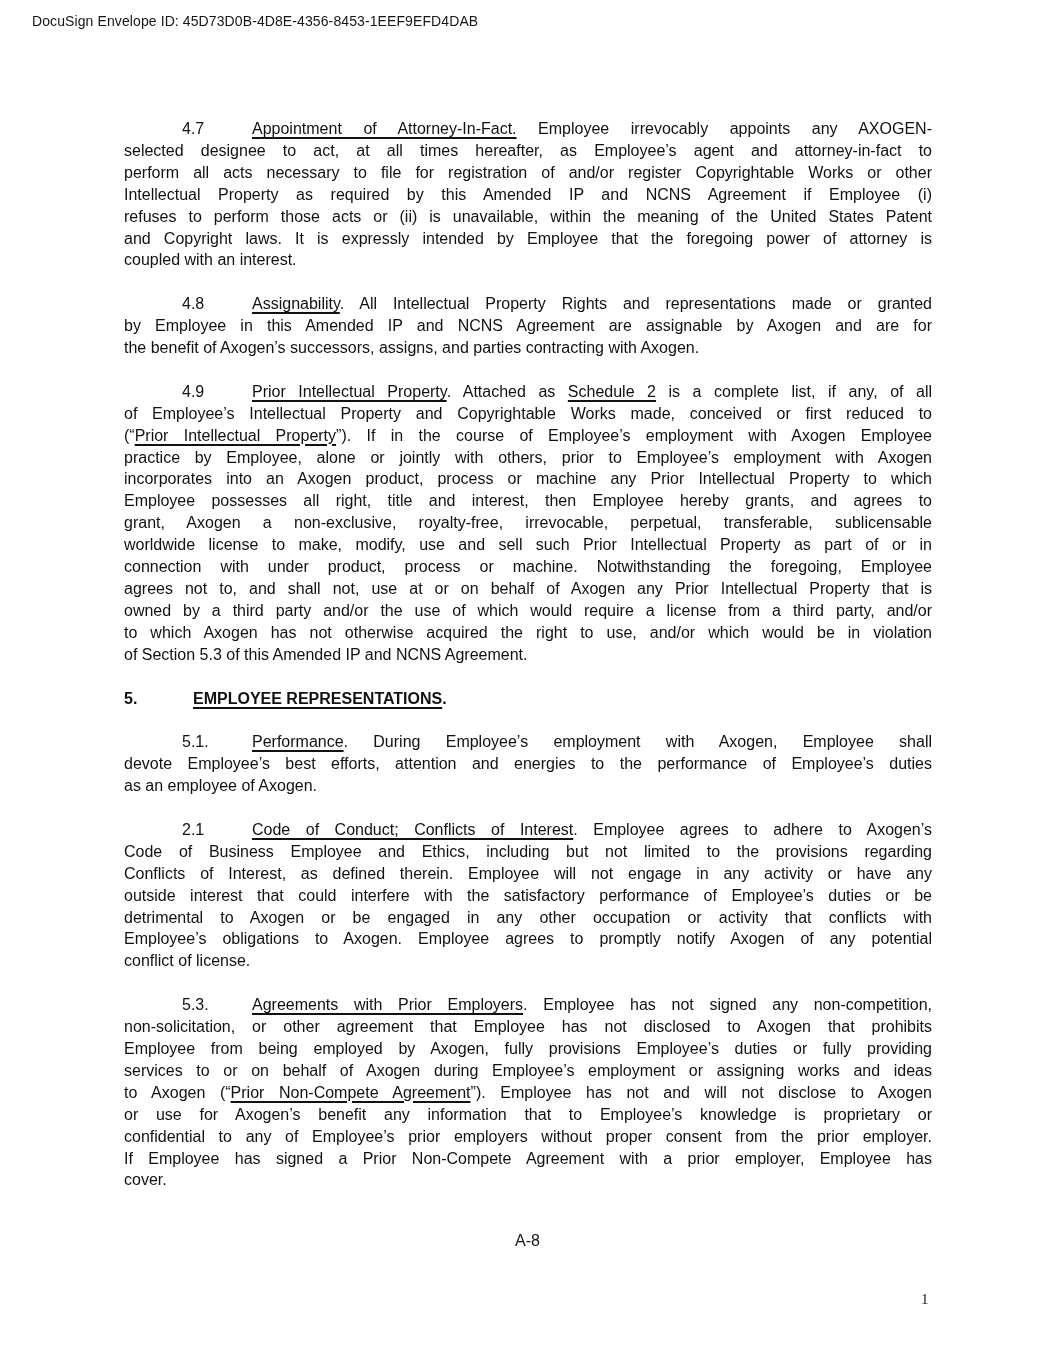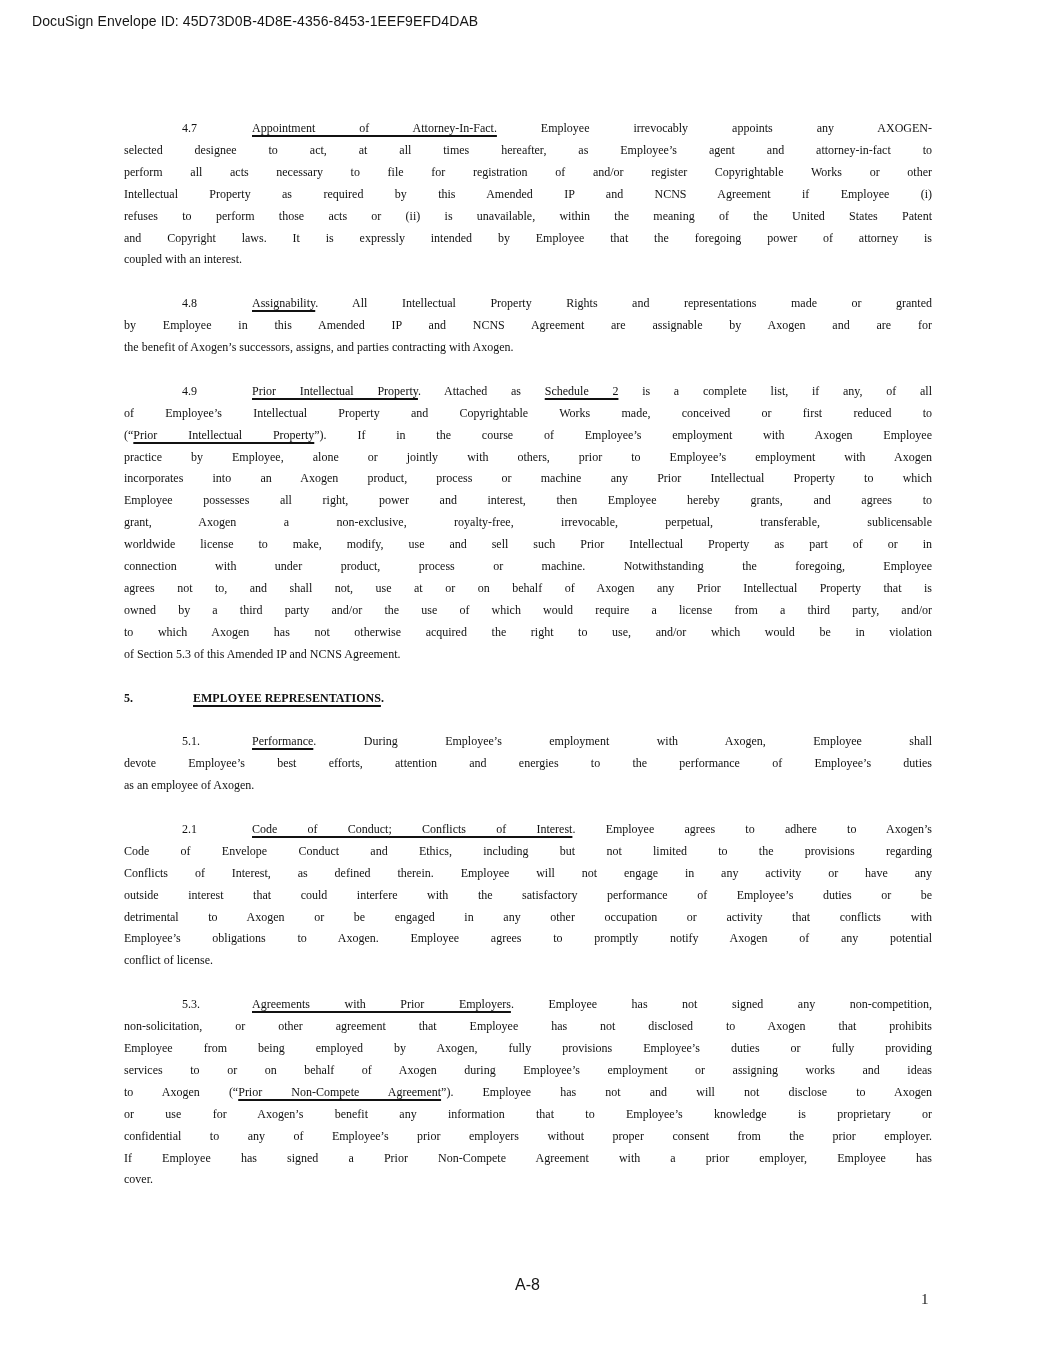--- a/index.html
+++ b/index.html
@@ -19,43 +19,42 @@
     font-size: 14px;
     letter-spacing: 0.1px;
     color: #161616;
     white-space: nowrap;
   }
   .content {
     position: absolute;
     left: 124px;
     top: 118px;
     width: 808px;
-    font-size: 12px;
+    font-size: 16px;
     line-height: 21.9px;
-    font-family: Liberation Serif, serif;
   }
   .para { margin: 0 0 21.9px 0; }
   .para.heading { font-weight: bold; }
   .line { text-align: justify; text-align-last: justify; }
   .line.first { text-indent: 58px; }
   .line.last { text-align-last: left; }
   .para.heading .line { text-indent: 0; text-align-last: left; }
   .num { display: inline-block; width: 70px; text-indent: 0; }
   .para.heading .num { width: 69px; }
   .u {
     text-decoration: underline;
     text-decoration-thickness: 1.5px;
     text-underline-offset: 2.5px;
   }
   .b { font-weight: bold; }
   .footer-label {
     position: absolute;
     left: 0;
     right: 0;
-    top: 1276px;
+    top: 1232px;
     text-align: center;
     font-size: 16px;
     color: #161616;
   }
   .footer-number {
     position: absolute;
     left: 921px;
     top: 1291px;
     font-size: 15px;
     font-family: "Liberation Serif", serif;
@@ -82,40 +81,40 @@
         <div class="line first"><span class="num">4.8</span><span class="seg u">Assignability</span><span class="seg">.  All Intellectual Property Rights and representations made or granted</span></div>
         <div class="line"><span class="seg">by Employee in this Amended IP and NCNS Agreement are assignable by Axogen and are for</span></div>
         <div class="line last"><span class="seg">the benefit of Axogen’s successors, assigns, and parties contracting with Axogen.</span></div>
       </div>
       <div class="para">
         <div class="line first"><span class="num">4.9</span><span class="seg u">Prior Intellectual Property</span><span class="seg">.  Attached as </span><span class="seg u">Schedule 2</span><span class="seg"> is a complete list, if any, of all</span></div>
         <div class="line"><span class="seg">of Employee’s Intellectual Property and Copyrightable Works made, conceived or first reduced to</span></div>
         <div class="line"><span class="seg">(“</span><span class="seg u">Prior Intellectual Property</span><span class="seg">”).  If in the course of Employee’s employment with Axogen Employee</span></div>
         <div class="line"><span class="seg">practice by Employee, alone or jointly with others, prior to Employee’s employment with Axogen</span></div>
         <div class="line"><span class="seg">incorporates into an Axogen product, process or machine any Prior Intellectual Property to which</span></div>
-        <div class="line"><span class="seg">Employee possesses all right, power and interest, then Employee hereby grants, and agrees to</span></div>
+        <div class="line"><span class="seg">Employee possesses all right, title and interest, then Employee hereby grants, and agrees to</span></div>
         <div class="line"><span class="seg">grant, Axogen a non-exclusive, royalty-free, irrevocable, perpetual, transferable, sublicensable</span></div>
         <div class="line"><span class="seg">worldwide license to make, modify, use and sell such Prior Intellectual Property as part of or in</span></div>
         <div class="line"><span class="seg">connection with under product, process or machine.  Notwithstanding the foregoing, Employee</span></div>
         <div class="line"><span class="seg">agrees not to, and shall not, use at or on behalf of Axogen any Prior Intellectual Property that is</span></div>
         <div class="line"><span class="seg">owned by a third party and/or the use of which would require a license from a third party, and/or</span></div>
         <div class="line"><span class="seg">to which Axogen has not otherwise acquired the right to use, and/or which would be in violation</span></div>
         <div class="line last"><span class="seg">of Section 5.3 of this Amended IP and NCNS Agreement.</span></div>
       </div>
       <div class="para heading">
         <div class="line first last"><span class="num">5.</span><span class="seg u b">EMPLOYEE REPRESENTATIONS</span><span class="seg b">.</span></div>
       </div>
       <div class="para">
         <div class="line first"><span class="num">5.1.</span><span class="seg u">Performance</span><span class="seg">.   During Employee’s employment with Axogen, Employee shall</span></div>
         <div class="line"><span class="seg">devote Employee’s best efforts, attention and energies to the performance of Employee’s duties</span></div>
         <div class="line last"><span class="seg">as an employee of Axogen.</span></div>
       </div>
       <div class="para">
         <div class="line first"><span class="num">2.1</span><span class="seg u">Code of Conduct; Conflicts of Interest</span><span class="seg">.  Employee agrees to adhere to Axogen’s</span></div>
-        <div class="line"><span class="seg">Code of Envelope Conduct and Ethics, including but not limited to the provisions regarding</span></div>
+        <div class="line"><span class="seg">Code of Business Employee and Ethics, including but not limited to the provisions regarding</span></div>
         <div class="line"><span class="seg">Conflicts of Interest, as defined therein.  Employee will not engage in any activity or have any</span></div>
         <div class="line"><span class="seg">outside interest that could interfere with the satisfactory performance of Employee’s duties or be</span></div>
         <div class="line"><span class="seg">detrimental to Axogen or be engaged in any other occupation or activity that conflicts with</span></div>
         <div class="line"><span class="seg">Employee’s obligations to Axogen.  Employee agrees to promptly notify Axogen of any potential</span></div>
         <div class="line last"><span class="seg">conflict of license.</span></div>
       </div>
       <div class="para">
         <div class="line first"><span class="num">5.3.</span><span class="seg u">Agreements with Prior Employers</span><span class="seg">.  Employee has not signed any non-competition,</span></div>
         <div class="line"><span class="seg">non-solicitation, or other agreement that Employee has not disclosed to Axogen that prohibits</span></div>
         <div class="line"><span class="seg">Employee from being employed by Axogen, fully provisions Employee’s duties or fully providing</span></div>

